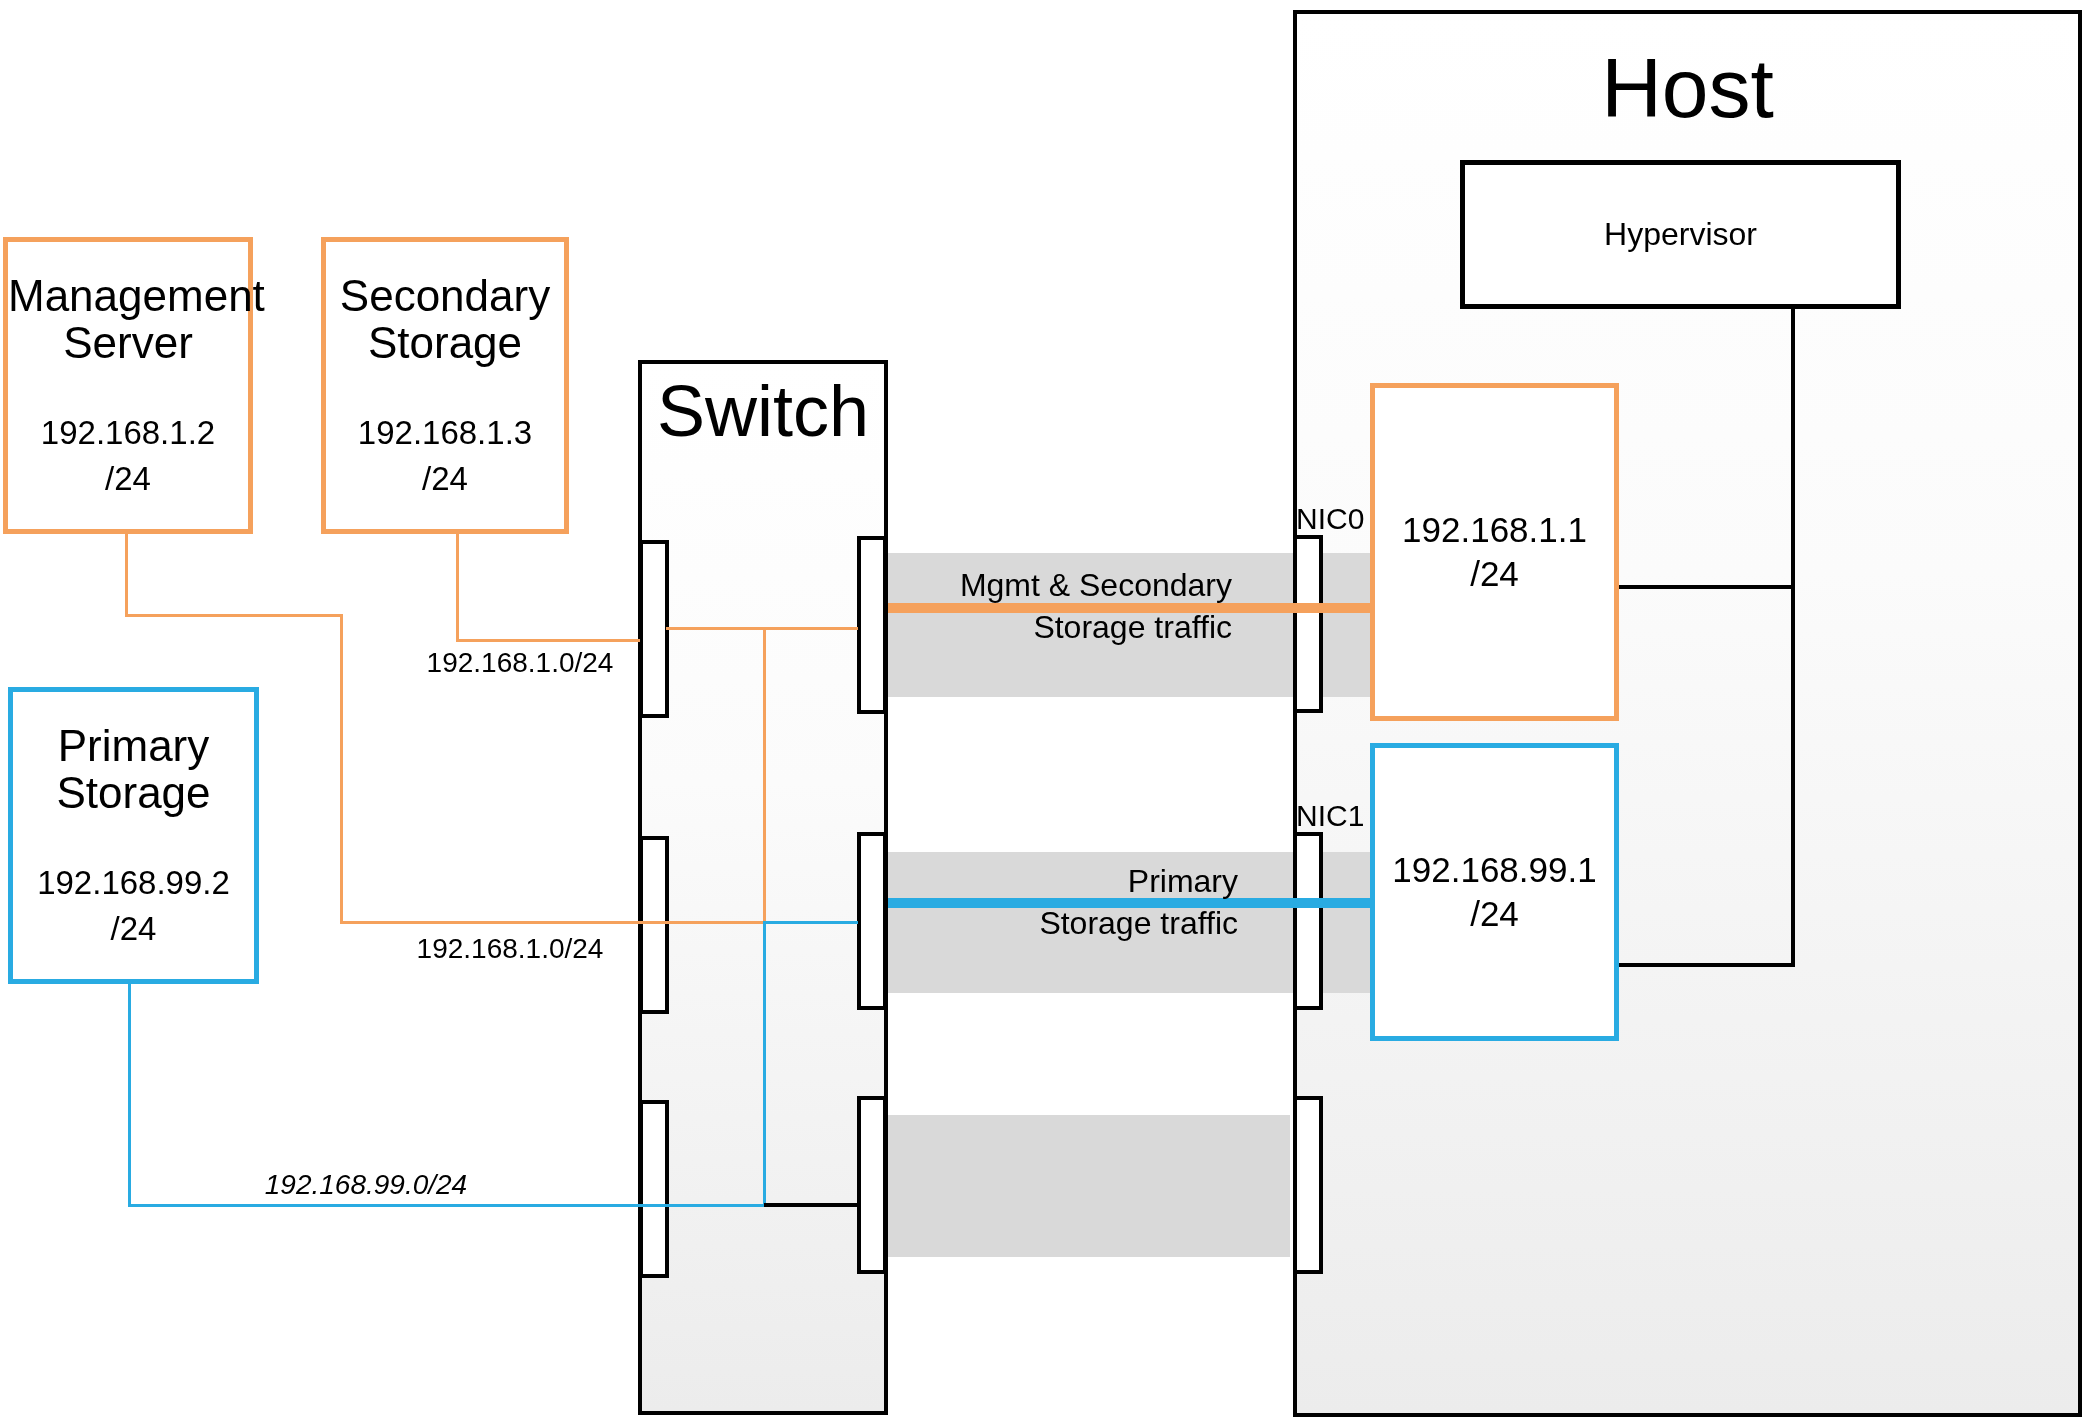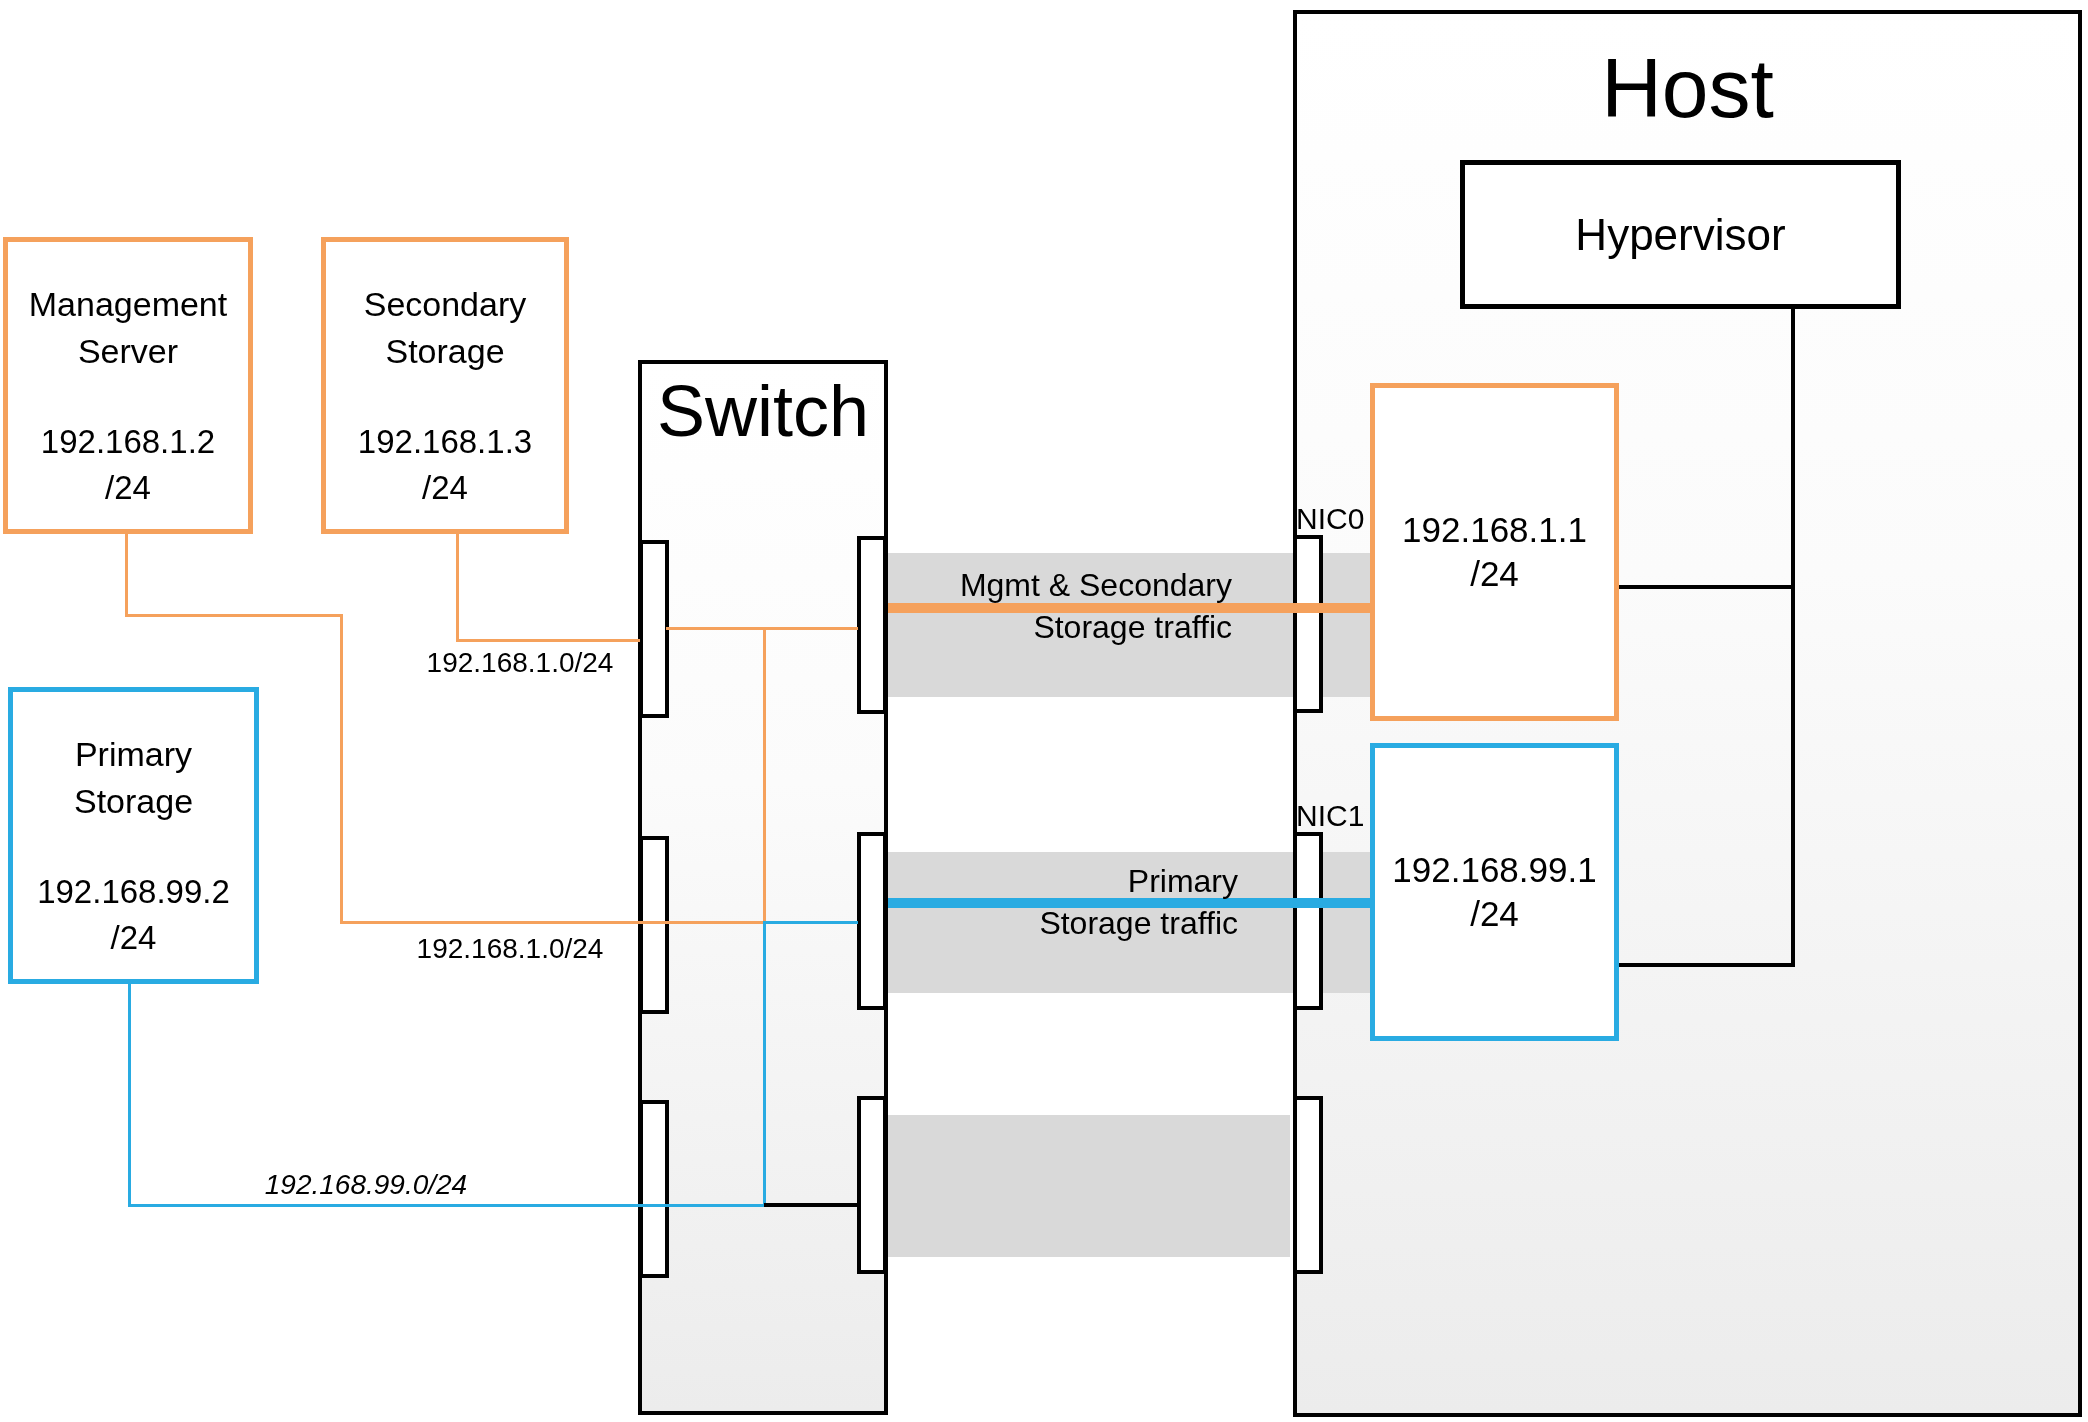--- a/index.html
+++ b/index.html
@@ -21,22 +21,22 @@
   
   .band{background:var(--band);}
   
   .wire-o{background:var(--orange);}
   .wire-b{background:var(--blue);}
   .wire-k{background:#000;}
   
   .t-center{text-align:center;}
   .host-label{font-size:84px;line-height:1.1;padding-top:28px;font-weight:400;}
   .switch-label{font-size:72px;line-height:1.1;padding-top:8px;}
-  .hyper-label{font-size:44px;}
-  .box-title{font-size:34px;line-height:47px;margin-top:39px;}
+  .hyper-label{font-size:32px;}
+  .box-title{font-size:44px;line-height:47px;margin-top:30px;}
   .box-ip{font-size:33px;line-height:46px;margin-top:44px;}
   .nic-box{display:flex;align-items:center;justify-content:center;}
   .nic-ip{font-size:35px;line-height:44px;text-align:center;}
   .small-label{font-size:28px;line-height:1.2;}
   .nic-tag{font-size:30px;line-height:1.1;}
   .traffic-label{font-size:32px;line-height:42px;text-align:right;}
   .flex-center{display:flex;align-items:center;justify-content:center;}
 </style>
 </head>
 <body>

